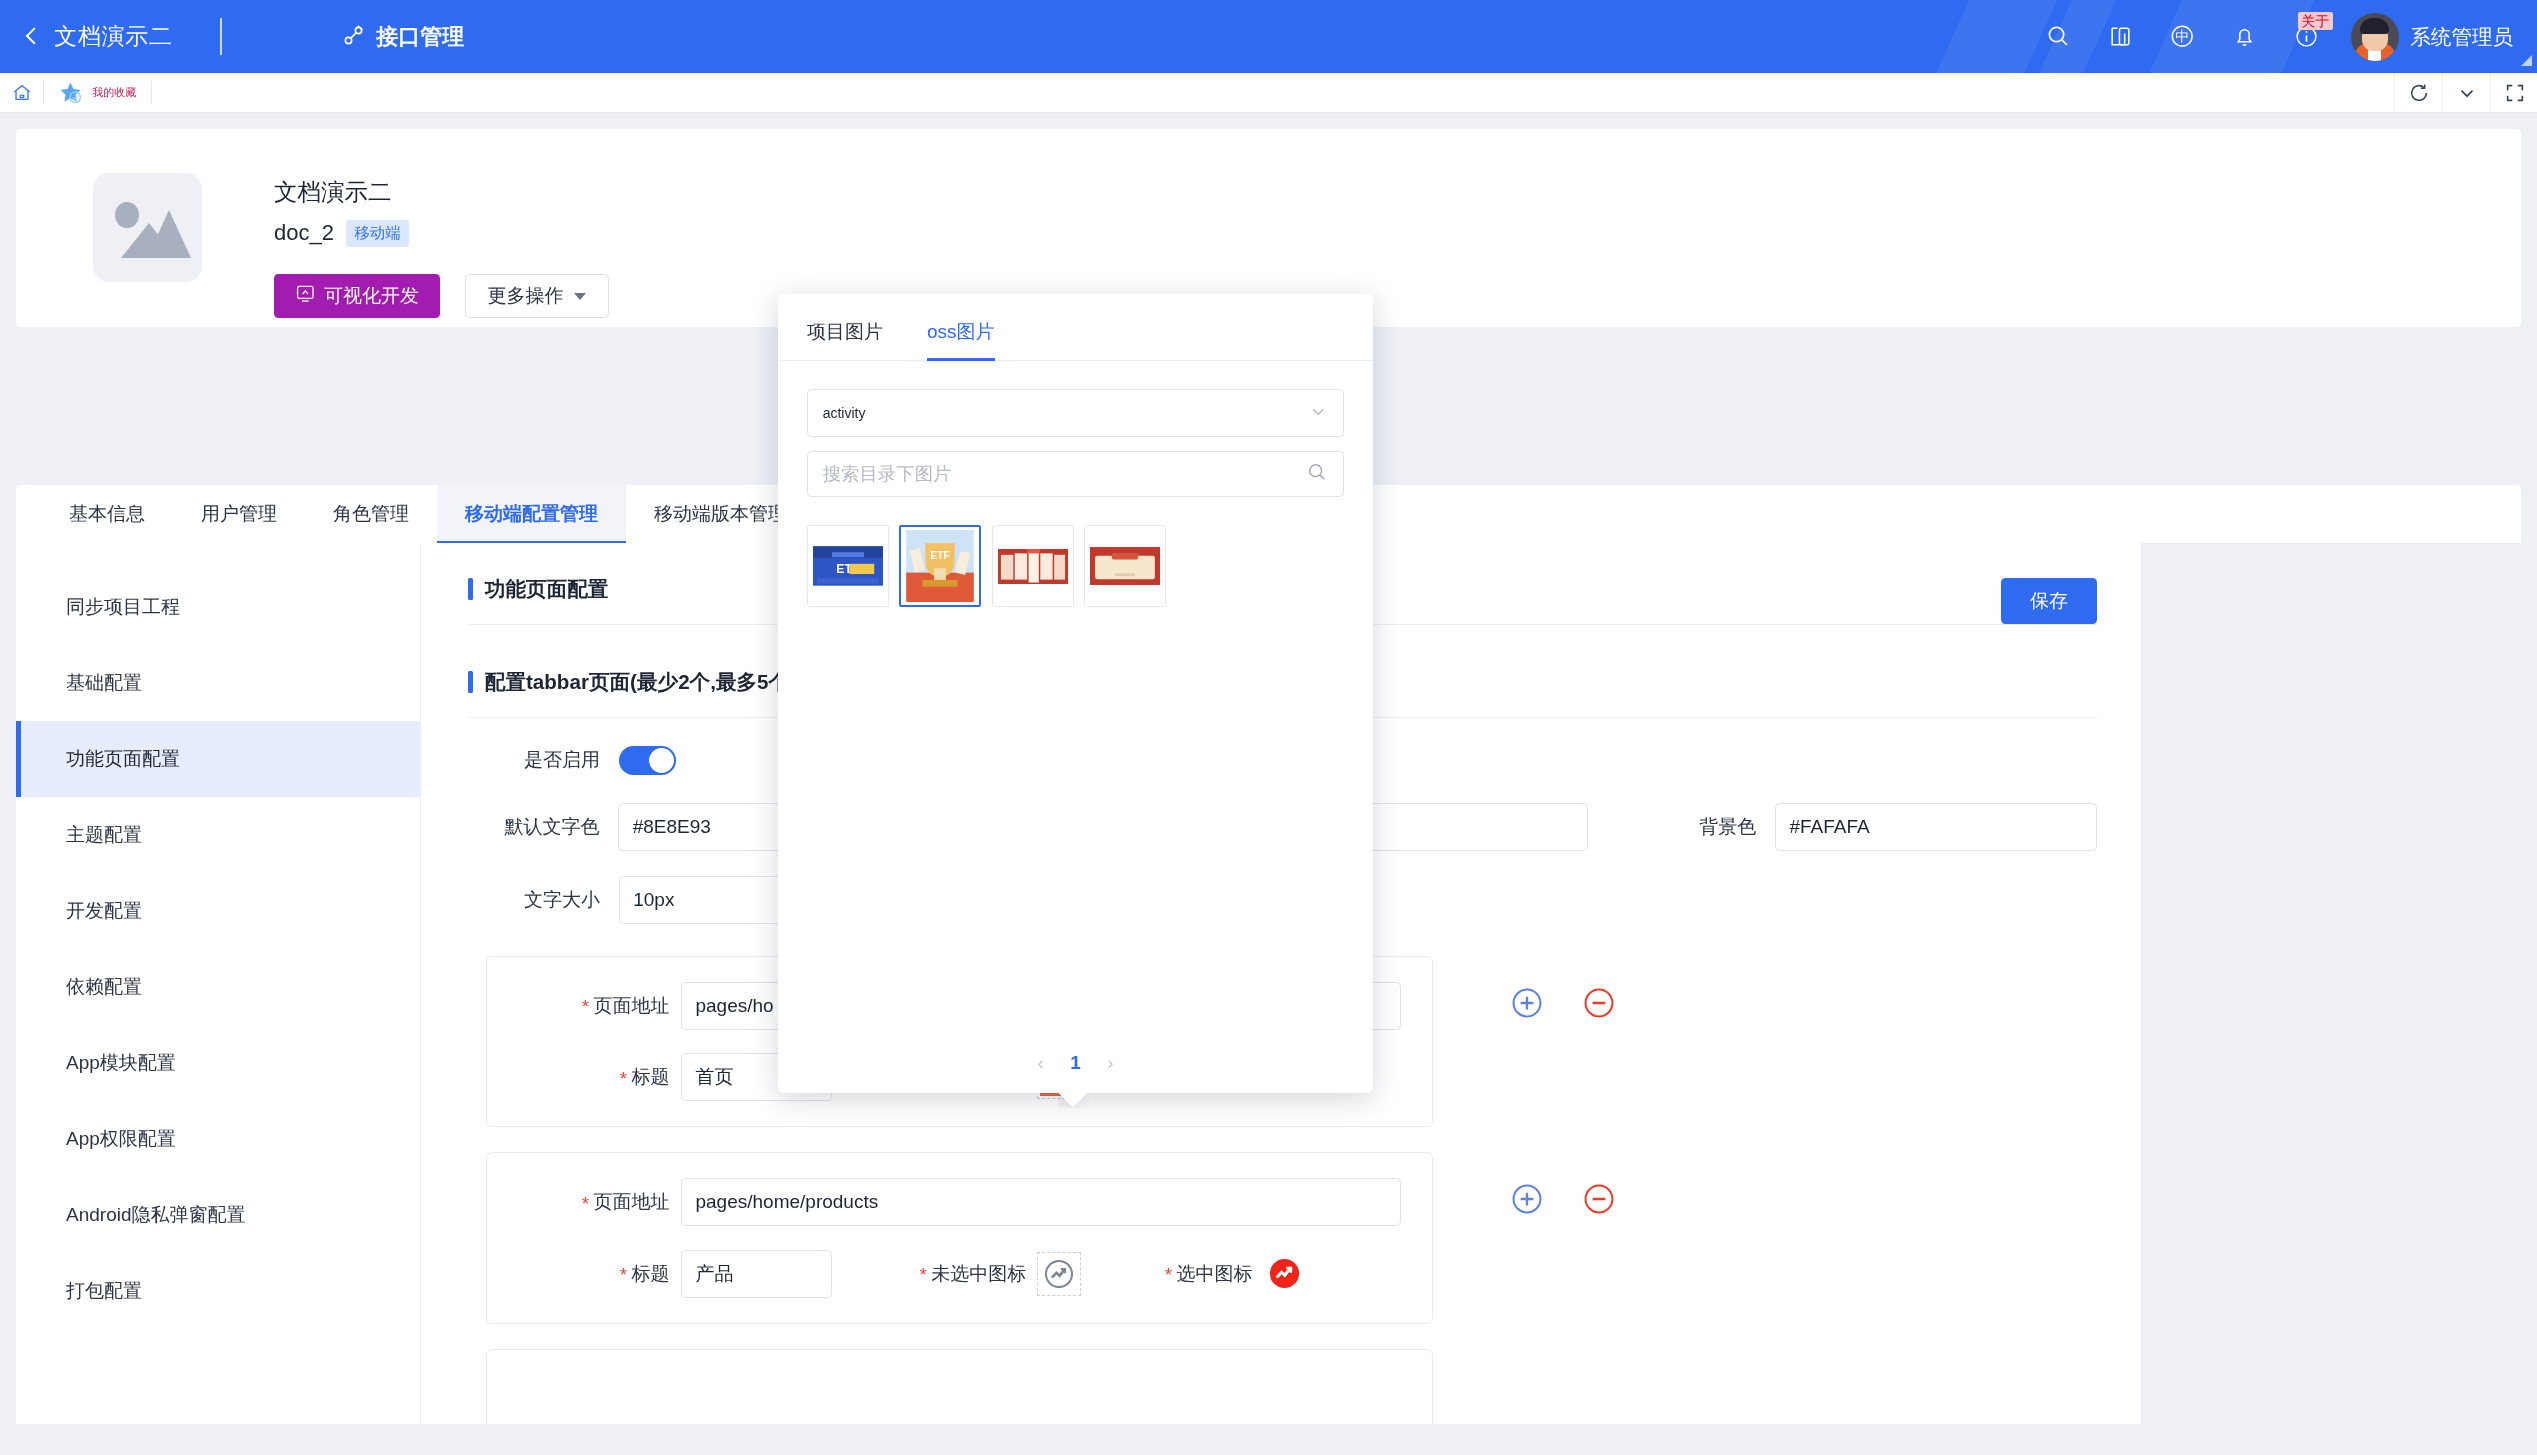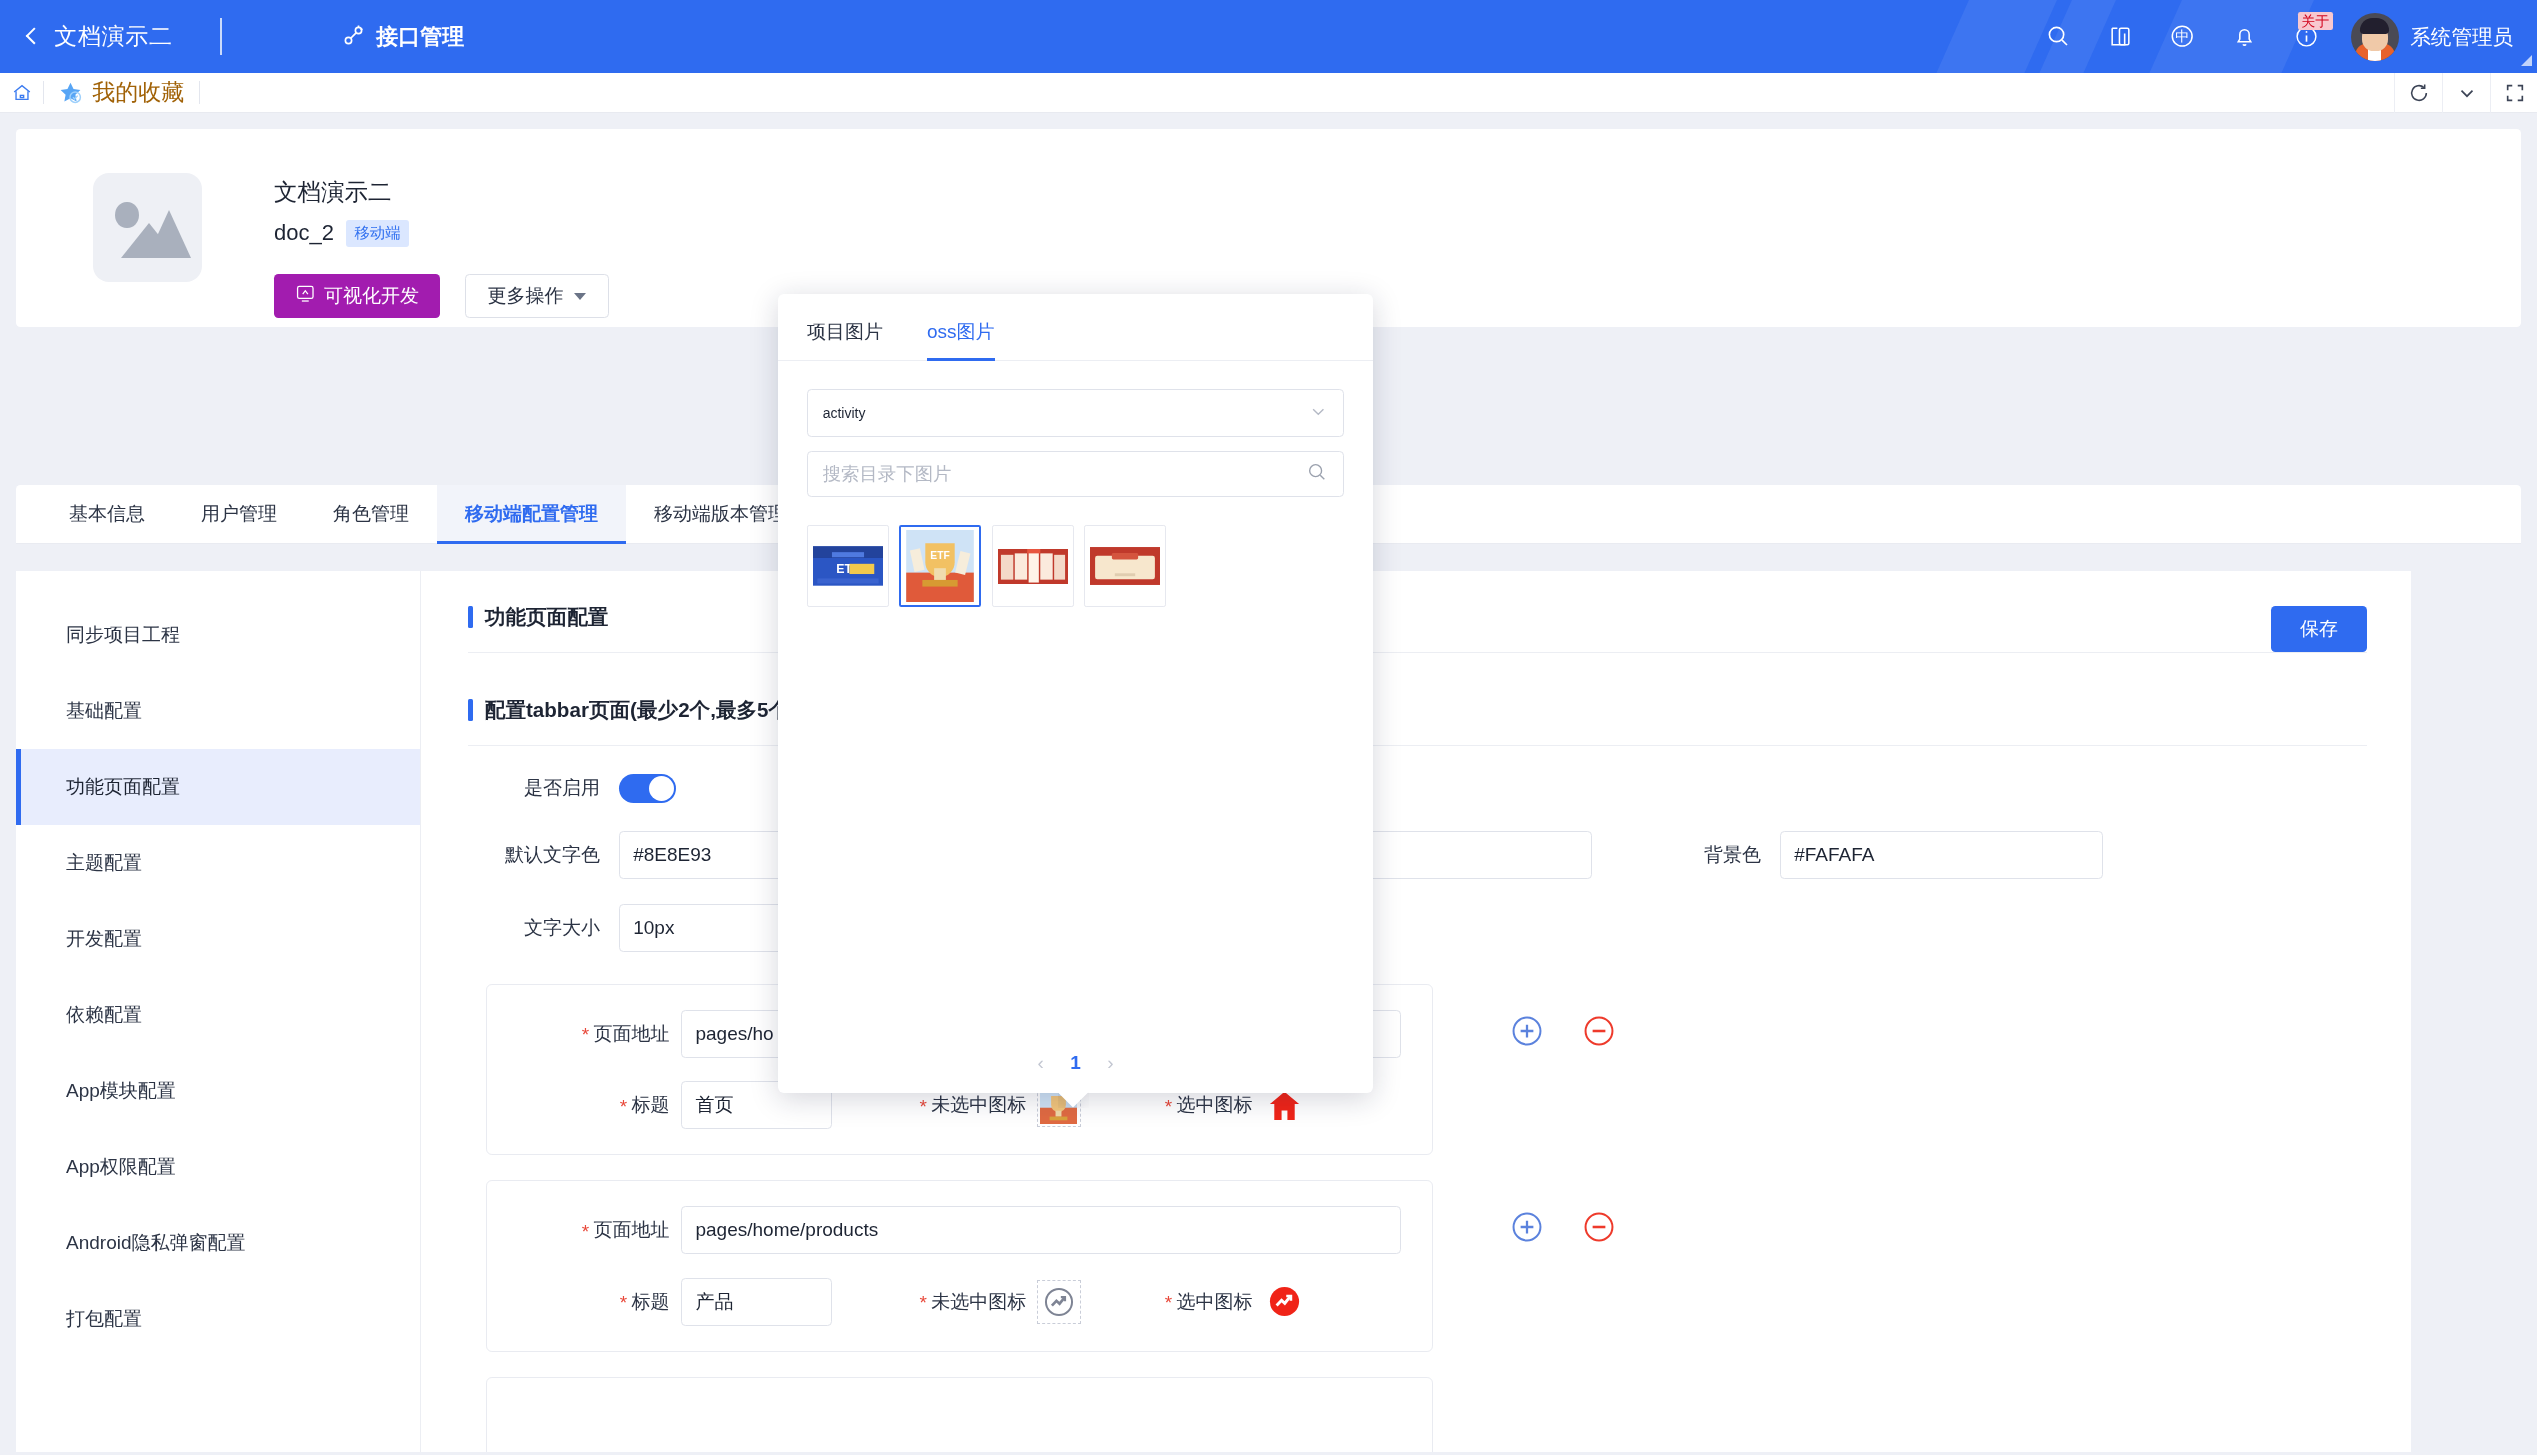--- a/index.html
+++ b/index.html
@@ -81,21 +81,21 @@
     position: absolute; left: 0; top: 73px; width: 2538px; height: 40px;
     background: #fff; border-bottom: 0.7px solid #e8eaf0;
     display: flex; align-items: center;
   }
   .crumb-home { width: 43px; display:flex; align-items:center; justify-content:center; cursor:pointer; }
   .vsep { width: 0.7px; height: 23.5px; background: #e3e6ee; }
   .crumb-item {
     display: flex; align-items: center; gap: 8.8px; padding: 0 14.7px; height: 40px; cursor: pointer;
   }
   .crumb-star { position: relative; width: 25px; height: 25px; }
-  .crumb-label { font-size: 23px; color: #a16207; }
+  .crumb-label { font-size: 11px; color: #be185d; }
   .crumbbar-right { margin-left: auto; display: flex; align-items: center; height: 40px; }
   .cb-btn { width: 48px; height: 40px; display:flex; align-items:center; justify-content:center; cursor:pointer; border-left: 0.7px solid #eceef4; }
 
   
   .proj-card {
     position: absolute; left: 16px; top: 129px; width: 2505px; height: 198px;
     background: #fff; border-radius: 4.4px;
   }
   .proj-thumb {
     position: absolute; left: 77px; top: 44px; width: 109px; height: 109px;
@@ -135,21 +135,21 @@
     display: flex; align-items: center; padding: 16px 28px; font-size: 19px;
     color: #2c3445; cursor: pointer; position: relative;
   }
   .tab.active { color: #2f6bf0; font-weight: bold; background: #f2f4fa; }
   .tab.active::after {
     content: ""; position: absolute; left: 0; right: 0; bottom: -0.7px; height: 2.9px; background: #2f6bf0;
   }
 
   
   .panel {
-    position: absolute; left: 16px; top: 571px; width: 2395px; height: 881px;
+    position: absolute; left: 16px; top: 543px; width: 2125px; height: 881px;
     background: #fff; display: flex;
   }
   .side {
     width: 405px; padding-top: 26.4px; border-right: 0.7px solid #eceef3; flex: none;
   }
   .side-item {
     height: 76px; display: flex; align-items: center; padding-left: 50px;
     font-size: 19px; color: #2c3445; cursor: pointer; position: relative;
   }
   .side-item.active { background: #e8edfd; color: #1d2433; }

